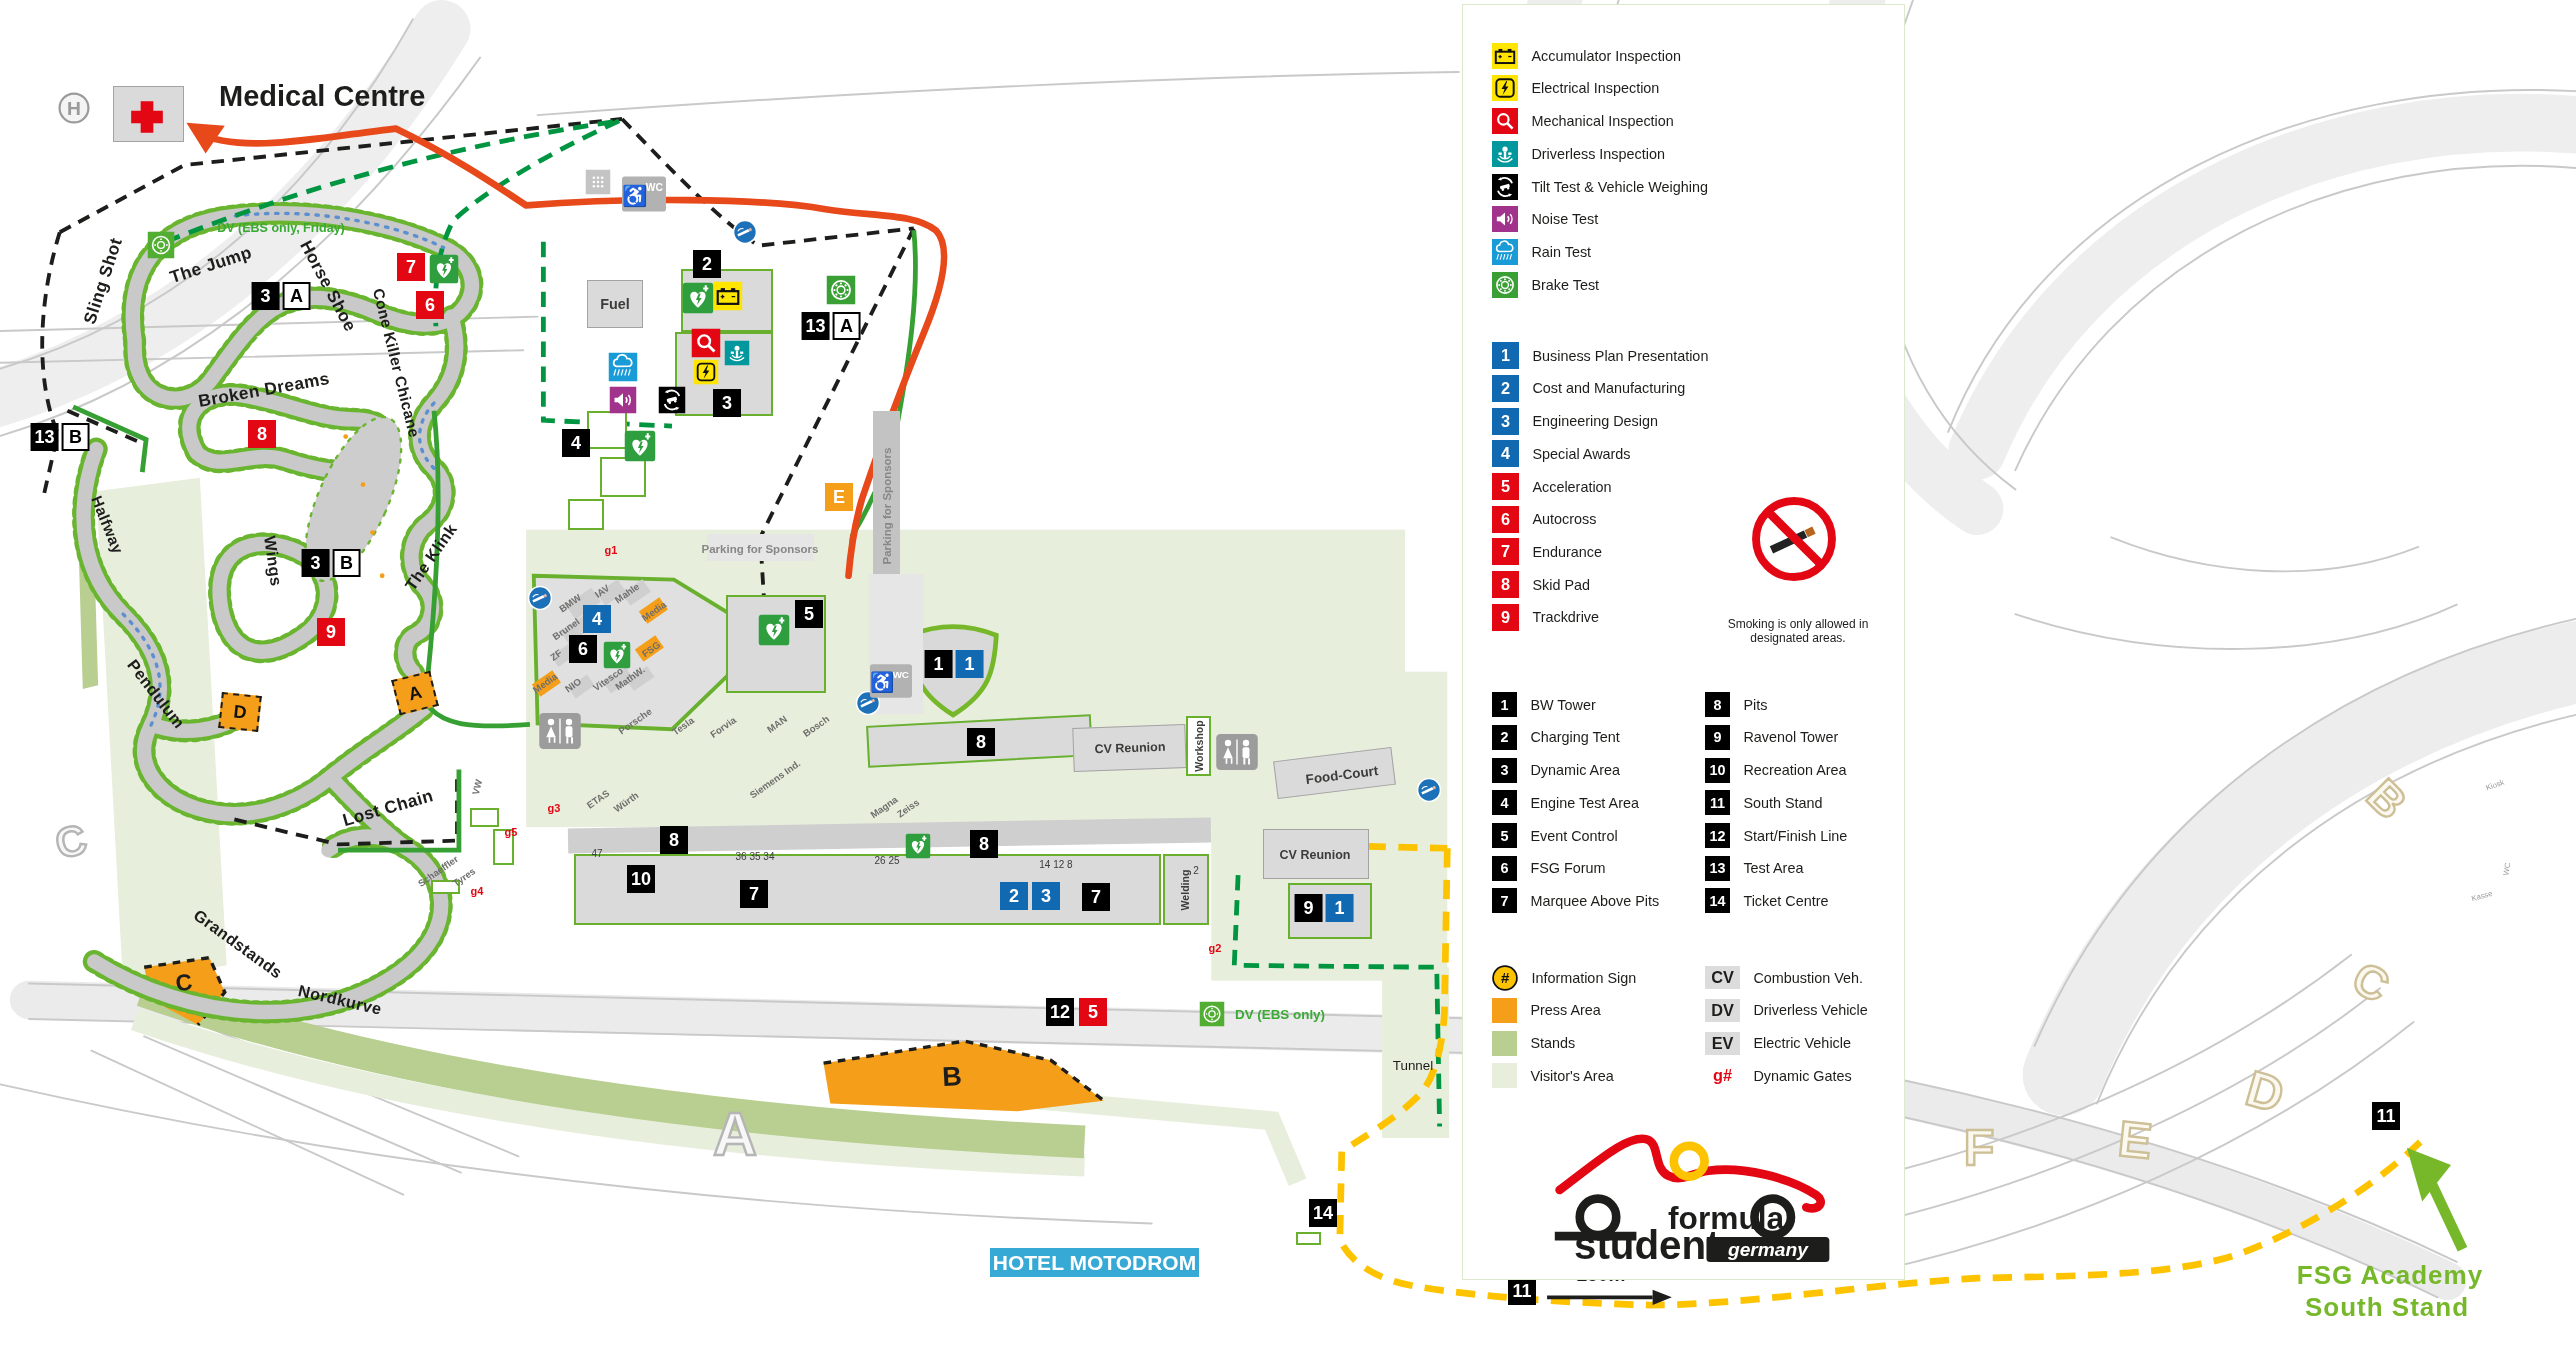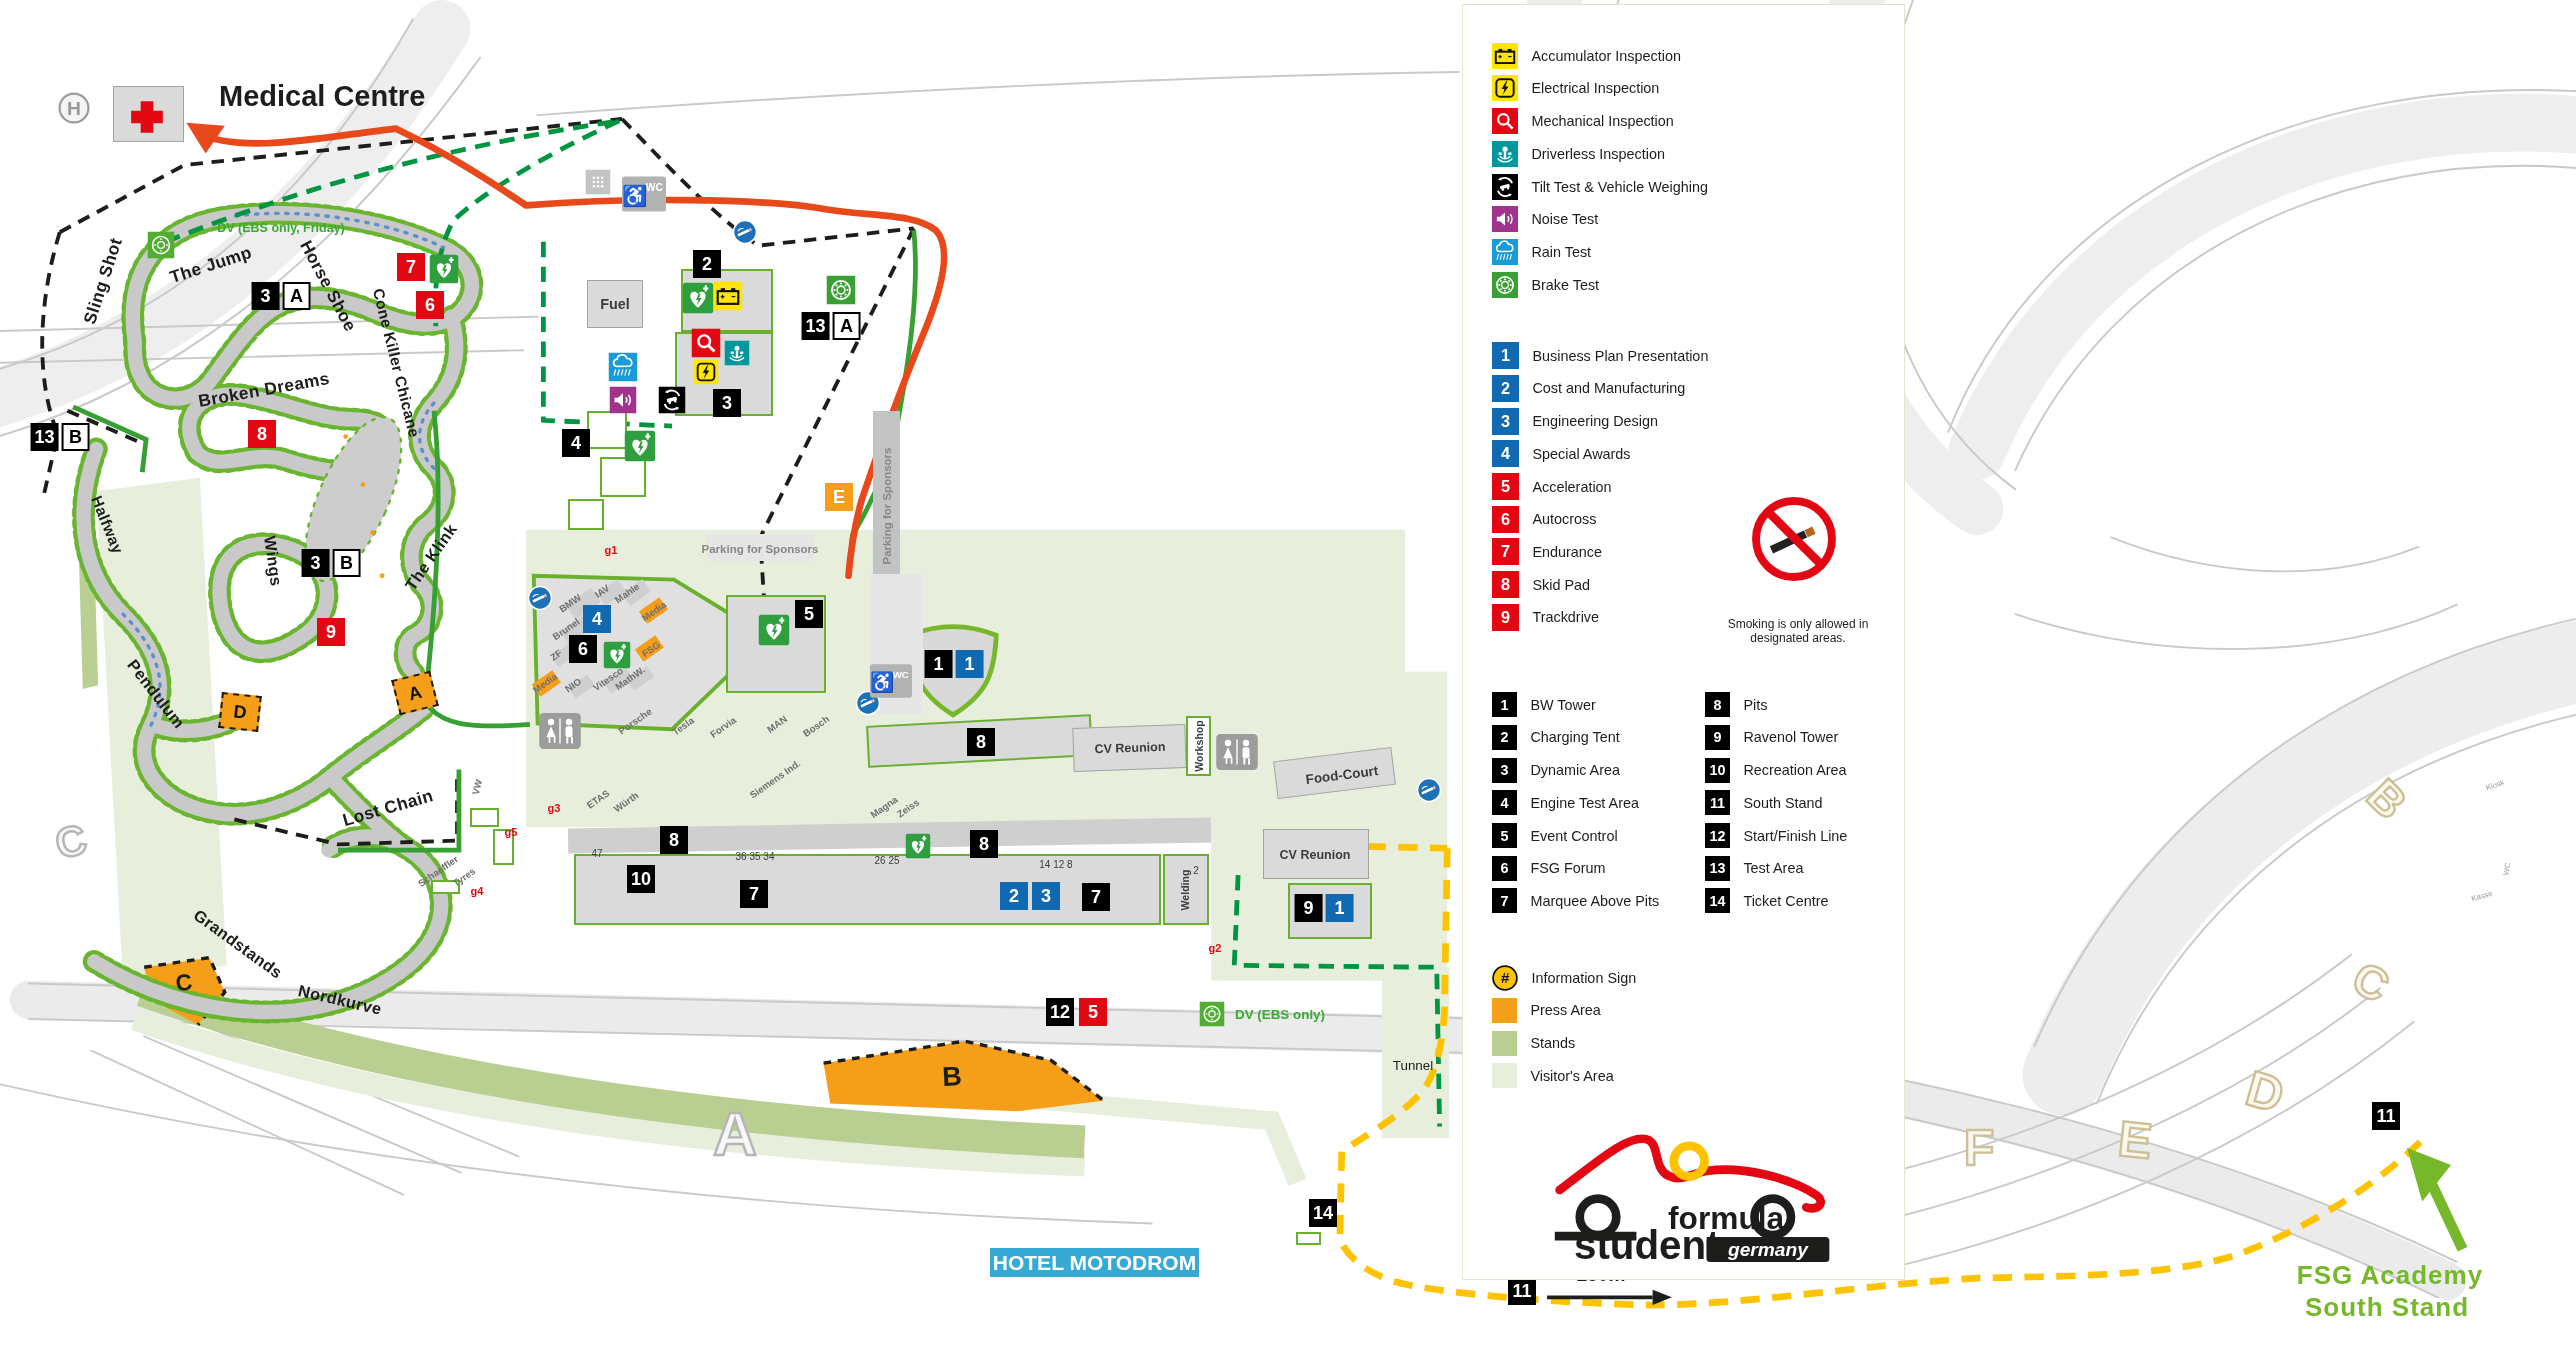--- a/index.html
+++ b/index.html
@@ -854,20 +854,38 @@
         </div>
         <div class="lg-row">
           <span class="lg-sw" style="background:#b9cf92"></span>
           <span class="lg-label">Stands</span>
         </div>
         <div class="lg-row">
           <span class="lg-sw" style="background:#e7efdc"></span>
           <span class="lg-label">Visitor's Area</span>
         </div>
       </div>
+  <div class="lg-sec" id="lg-abbr" style="top:960px;left:242px">
+        <div class="lg-row">
+          <span class="lg-key">CV</span>
+          <span class="lg-label">Combustion Veh.</span>
+        </div>
+        <div class="lg-row">
+          <span class="lg-key">DV</span>
+          <span class="lg-label">Driverless Vehicle</span>
+        </div>
+        <div class="lg-row">
+          <span class="lg-key">EV</span>
+          <span class="lg-label">Electric Vehicle</span>
+        </div>
+        <div class="lg-row">
+          <span class="lg-key red">g#</span>
+          <span class="lg-label">Dynamic Gates</span>
+        </div>
+      </div>
   <svg width="298" height="144" viewBox="0 0 310 150" style="position:absolute;left:82px;top:1113px">
     <path d="M 15,75 C 55,45 85,18 105,22 C 120,25 112,52 128,60 C 142,67 150,58 170,55 C 205,50 255,62 282,80 C 292,87 286,97 272,93" stroke="#e30613" stroke-width="9" fill="none" stroke-linecap="round"></path>
     <circle cx="150" cy="45" r="16" stroke="#fdc300" stroke-width="9" fill="none"></circle>
     <circle cx="55" cy="103" r="19" stroke="#1d1d1b" stroke-width="9" fill="none"></circle>
     <line x1="10" y1="123" x2="95" y2="123" stroke="#1d1d1b" stroke-width="9"></line>
     <circle cx="237" cy="103" r="19" stroke="#1d1d1b" stroke-width="9" fill="none"></circle>
     <text x="128" y="116" font-size="33" font-weight="bold" fill="#1d1d1b">formula</text>
     <text x="30" y="147" font-size="42" font-weight="bold" fill="#1d1d1b">student</text>
     <rect x="168" y="124" width="128" height="26" rx="4" fill="#1d1d1b"></rect>
     <text x="232" y="144" font-size="20" font-weight="bold" font-style="italic" fill="#fff" text-anchor="middle">germany</text>

